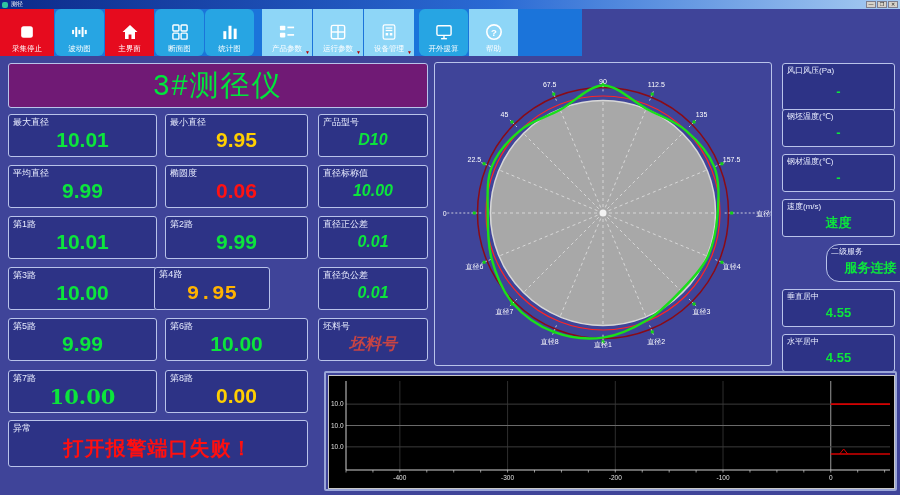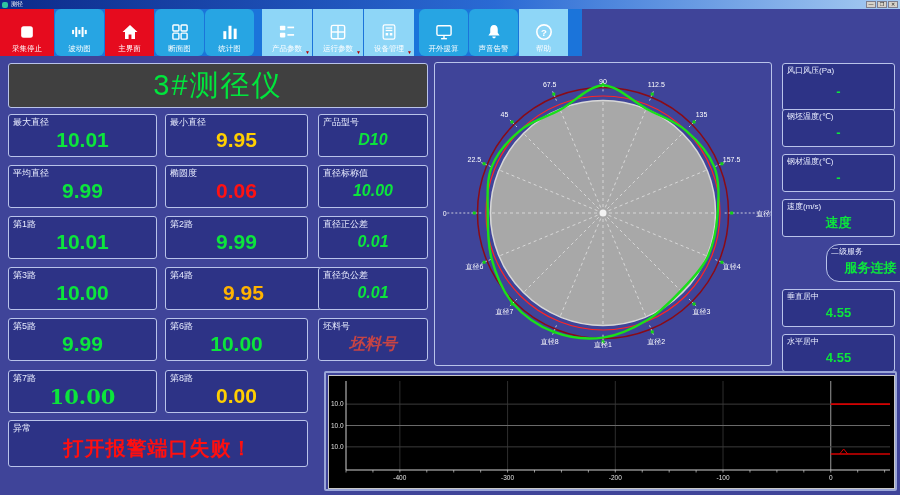--- a/index.html
+++ b/index.html
@@ -34,21 +34,21 @@
   .tbtn svg{width:20px;height:20px;margin-bottom:3px;}
   .tbtn .tlabel{color:#fff;font-size:7.5px;line-height:8px;white-space:nowrap;}
   .tbtn.red{background:#e60b1e;}
   .tbtn.cyan{background:#27a5e3;border-radius:6px;}
   .tbtn.light{background:#8ed6f7;}
   .drop{position:absolute;right:2px;bottom:1px;color:#b40000;font-size:5px;line-height:5px;}
   
   .left-area{position:absolute;left:8px;top:63px;width:420px;height:430px;}
   .gauge-title{
     position:absolute;left:0;top:0;width:420px;height:45px;
-    background:#404040;border:1px solid #b9c3ea;border-radius:3px;box-sizing:border-box;
+    background:#701a75;border:1px solid #b9c3ea;border-radius:3px;box-sizing:border-box;
     display:flex;align-items:center;justify-content:center;
     color:#00e53c;font-size:29px;letter-spacing:2px;
   }
   .fbox{position:absolute;background:#2d3386;border:1px solid #b9c3ea;border-radius:3px;box-sizing:border-box;}
   .fbox .flabel{position:absolute;top:2px;left:4px;color:#e9edff;font-size:9px;line-height:10px;white-space:nowrap;}
   .fbox .fval{position:absolute;left:2px;right:2px;top:11px;bottom:2px;
     display:flex;align-items:center;justify-content:center;
     font-size:21px;font-weight:bold;white-space:nowrap;}
   .fbox .fval.small{font-size:16px;font-style:italic;}
   .fbox .fval.alarmv{font-size:20px;letter-spacing:1px;}
@@ -163,27 +163,20 @@
     <div class="tbtn cyan">
       <svg viewBox="0 0 24 24">
         <g fill="none" stroke="#fff" stroke-width="1.7">
           <rect x="3.5" y="4.5" width="17" height="11.5" rx="1.5"></rect>
           <line x1="8.5" y1="20" x2="15.5" y2="20"></line>
           <line x1="12" y1="16" x2="12" y2="20"></line>
         </g>
       </svg>
       <span class="tlabel">开外援算</span>
     </div>
-    <div class="tbtn cyan">
-      <svg viewBox="0 0 24 24">
-        <path d="M12 3.5 C9 3.5 7.5 6 7.5 8.8 V13 L5.3 16.2 H18.7 L16.5 13 V8.8 C16.5 6 15 3.5 12 3.5 Z" fill="#fff"></path>
-        <path d="M9.8 17.5 a2.2 2.2 0 0 0 4.4 0 Z" fill="#fff"></path>
-      </svg>
-      <span class="tlabel">声音告警</span>
-    </div>
     <div class="tbtn light">
       <svg viewBox="0 0 24 24">
         <circle cx="12" cy="12" r="8.6" fill="none" stroke="#fff" stroke-width="1.9"></circle>
         <text x="12" y="16.2" text-anchor="middle" font-size="11.5" font-weight="bold" fill="#fff" font-family="sans-serif">?</text>
       </svg>
       <span class="tlabel">帮助</span>
     </div>
   </div>
 
 <div class="left-area">
@@ -222,21 +215,21 @@
         <div class="fval" style="color: rgb(12, 229, 60);">9.99</div>
       </div>
       <div class="fbox" style="left: 310px; top: 153px; width: 110px; height: 43px;">
         <span class="flabel">直径正公差</span>
         <div class="fval small" style="color: rgb(12, 229, 60);">0.01</div>
       </div>
       <div class="fbox" style="left: 0px; top: 204px; width: 149px; height: 43px;">
         <span class="flabel">第3路</span>
         <div class="fval" style="color: rgb(12, 229, 60);">10.00</div>
       </div>
-      <div class="fbox" style="left: 157px; top: 204px; width: 157px; height: 43px;">
+      <div class="fbox" style="left: 146px; top: 204px; width: 116px; height: 43px; font-family: Liberation Mono, monospace;">
         <span class="flabel">第4路</span>
         <div class="fval" style="color: rgb(255, 179, 0);">9.95</div>
       </div>
       <div class="fbox" style="left: 310px; top: 204px; width: 110px; height: 43px;">
         <span class="flabel">直径负公差</span>
         <div class="fval small" style="color: rgb(12, 229, 60);">0.01</div>
       </div>
       <div class="fbox" style="left: 0px; top: 255px; width: 149px; height: 43px;">
         <span class="flabel">第5路</span>
         <div class="fval" style="color: rgb(12, 229, 60);">9.99</div>

